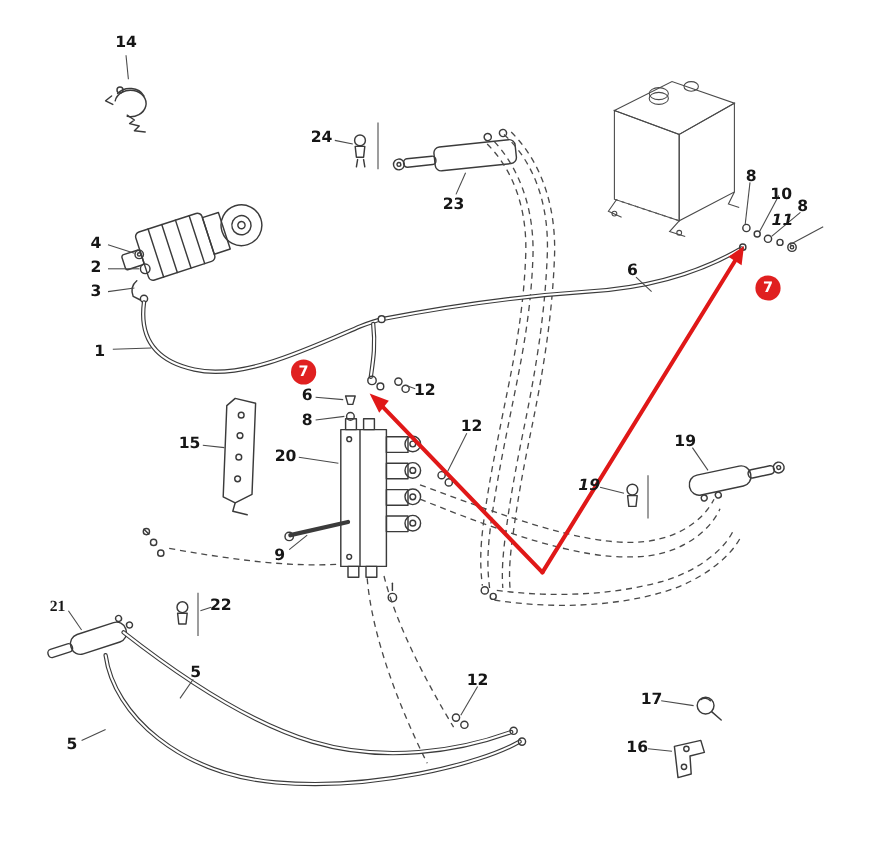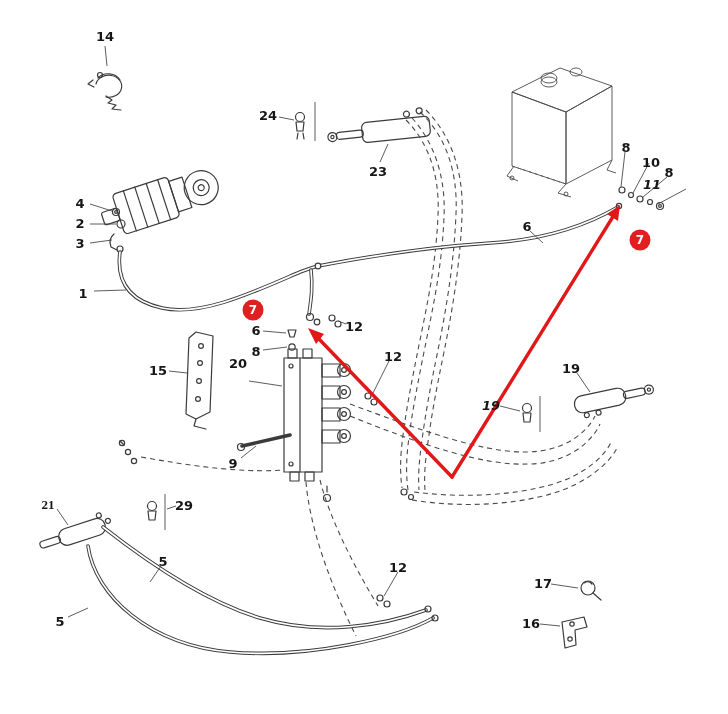--- a/index.html
+++ b/index.html
@@ -298,27 +298,27 @@
       <div class="part-label" style="left: 652px; top: 184px; font-style: italic;">11</div>
       <div class="part-label" style="left: 527px; top: 226px;">6</div>
       <div class="part-label" style="left: 80px; top: 203px;">4</div>
       <div class="part-label" style="left: 80px; top: 223px;">2</div>
       <div class="part-label" style="left: 80px; top: 243px;">3</div>
       <div class="part-label" style="left: 83px; top: 293px;">1</div>
       <div class="part-label" style="left: 256px; top: 330px;">6</div>
       <div class="part-label" style="left: 256px; top: 351px;">8</div>
       <div class="part-label" style="left: 354px; top: 326px;">12</div>
       <div class="part-label" style="left: 158px; top: 370px;">15</div>
-      <div class="part-label" style="left: 238px; top: 363px; text-align: center;">20</div>
+      <div class="part-label" style="left: 238px; top: 381px; text-align: center;">20</div>
       <div class="part-label" style="left: 393px; top: 356px;">12</div>
       <div class="part-label" style="left: 571px; top: 368px;">19</div>
       <div class="part-label" style="left: 491px; top: 405px; font-style: italic;">19</div>
       <div class="part-label" style="left: 233px; top: 463px;">9</div>
       <div class="part-label" style="left: 48px; top: 505px; font-family: Liberation Serif, serif;">21</div>
-      <div class="part-label" style="left: 184px; top: 505px;">29</div>
+      <div class="part-label" style="left: 184px; top: 505px;">22</div>
       <div class="part-label" style="left: 163px; top: 561px;">5</div>
       <div class="part-label" style="left: 60px; top: 621px;">5</div>
       <div class="part-label" style="left: 398px; top: 567px;">12</div>
       <div class="part-label" style="left: 543px; top: 583px;">17</div>
       <div class="part-label" style="left: 531px; top: 623px;">16</div>
       <div class="badge" style="left: 253px; top: 310px; background: rgb(224, 32, 32);">7</div>
       <div class="badge" style="left: 640px; top: 240px; background: rgb(224, 32, 32);">7</div>
     </div>
 
 </div>

